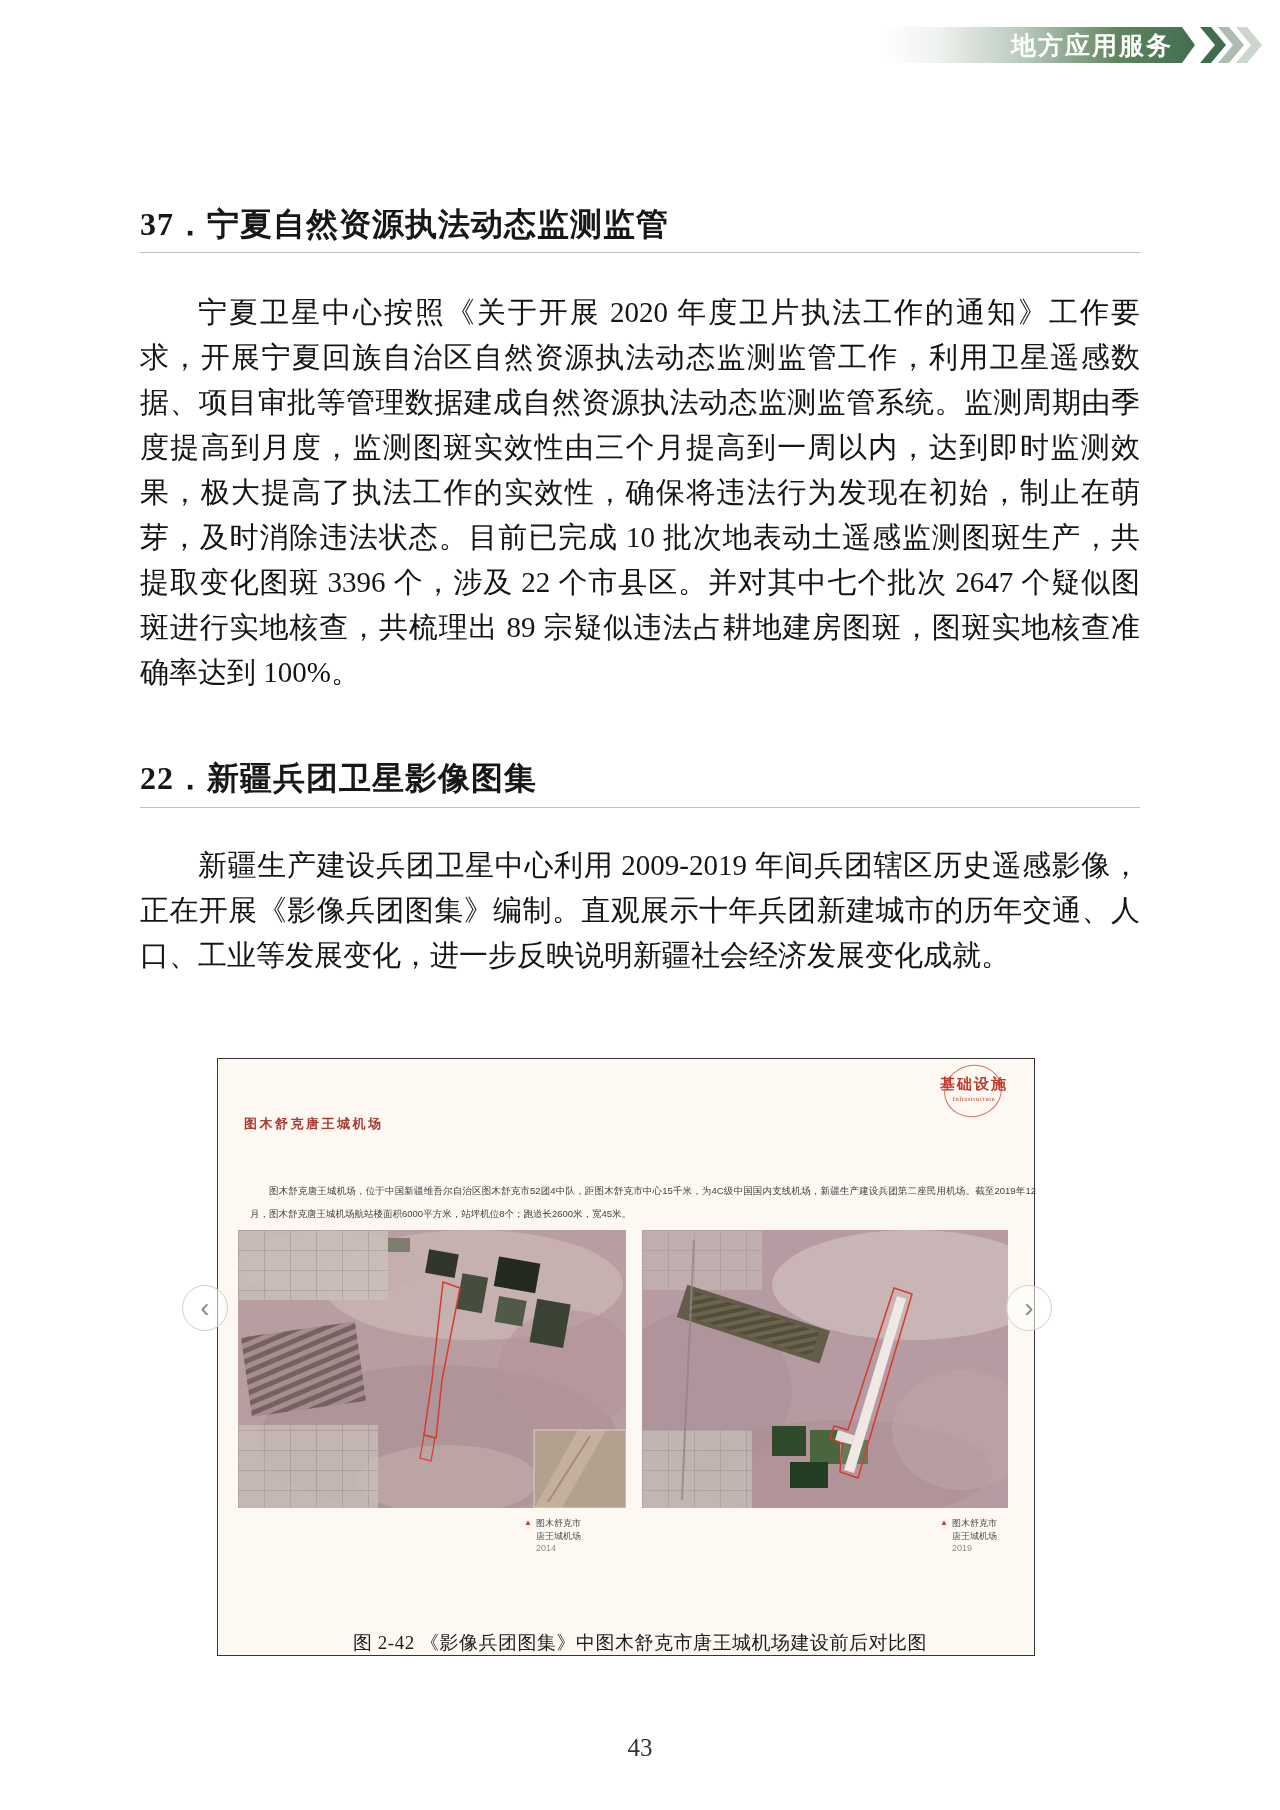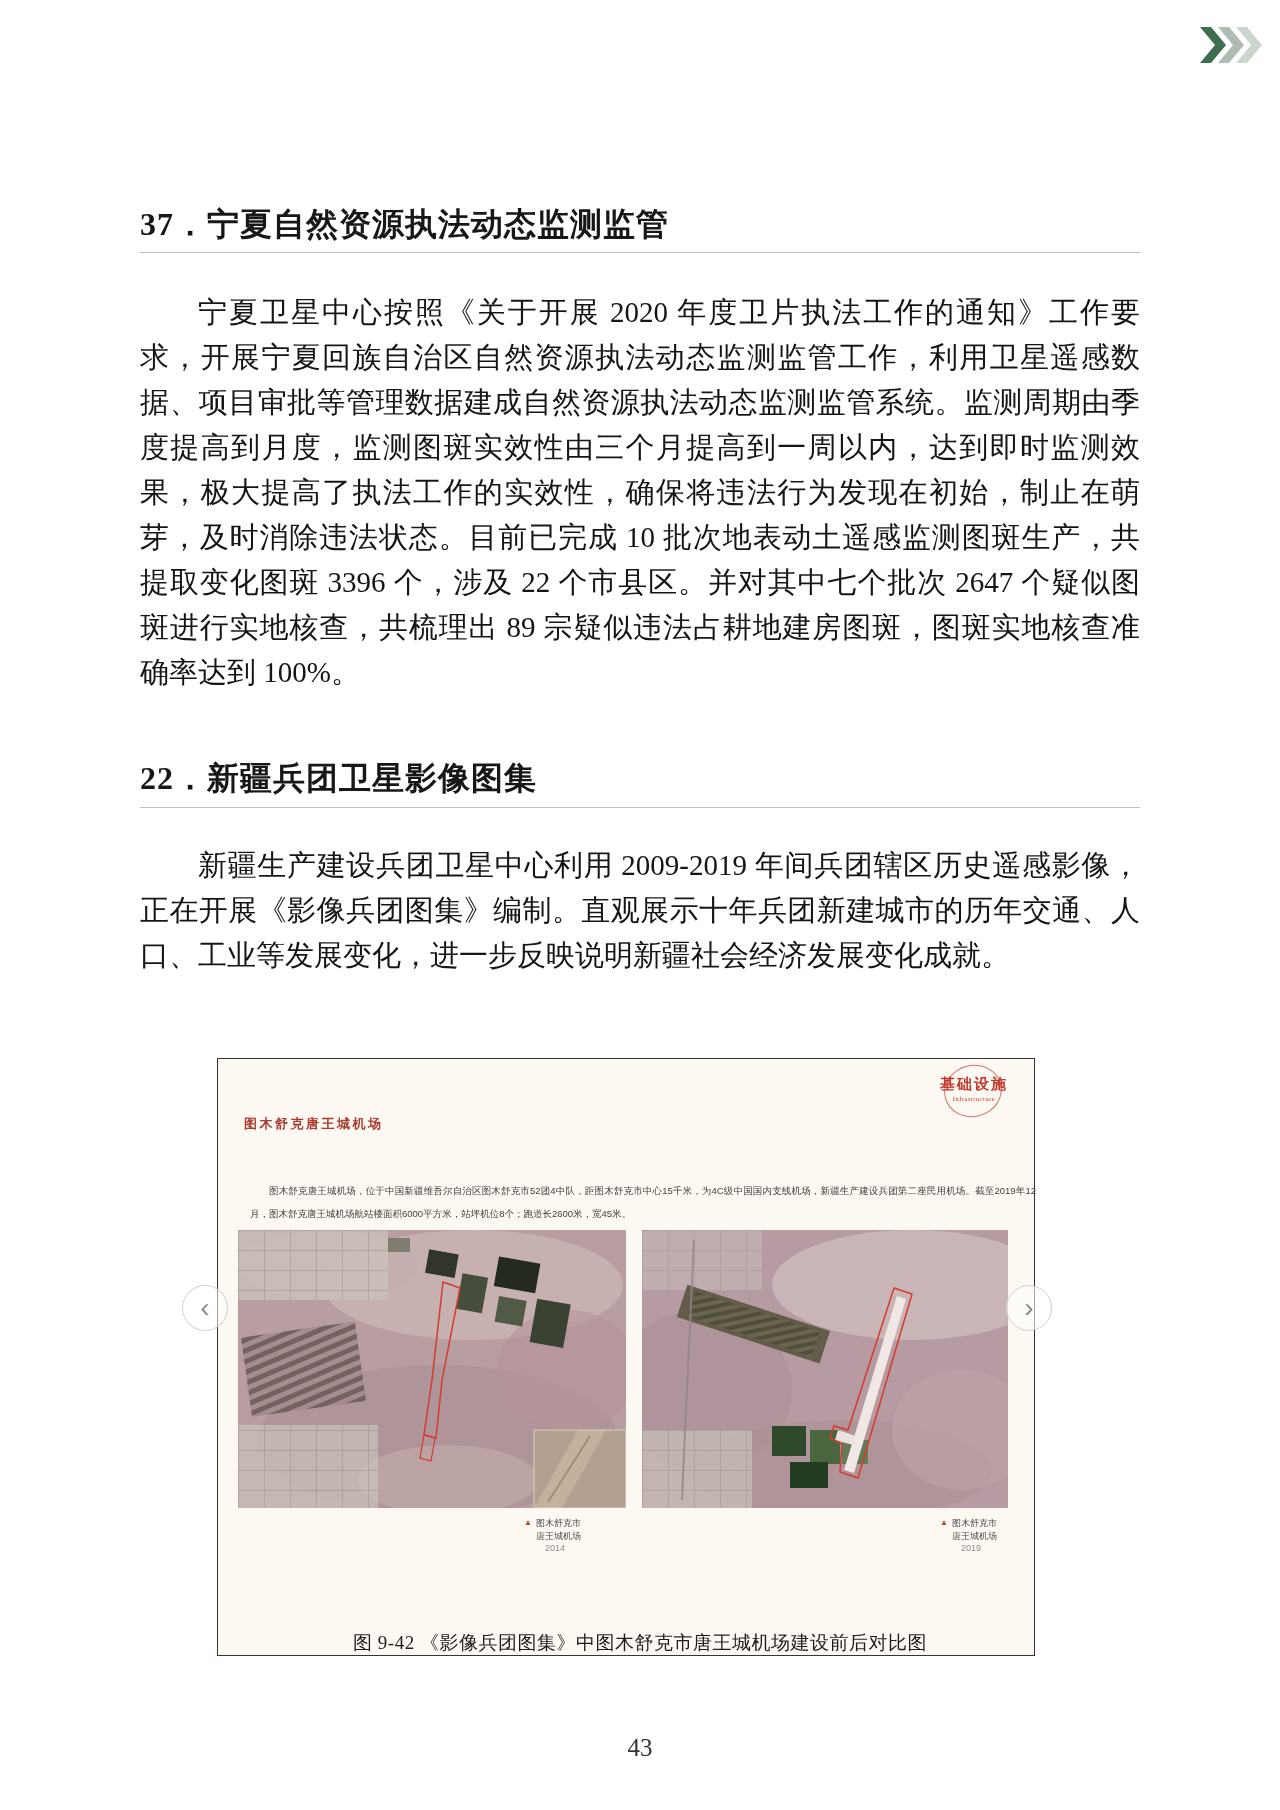--- a/index.html
+++ b/index.html
@@ -42,21 +42,21 @@
       font-family:"Liberation Sans","DejaVu Sans",sans-serif;}
   .sat{position:absolute;top:171px;height:278px;overflow:hidden;}
   .sat svg{display:block;width:100%;height:100%;}
   .sat-left{left:20px;width:388px;}
   .sat-right{left:424px;width:366px;}
 
   .sat-label{position:absolute;top:458px;display:flex;gap:4px;
       font-family:"Liberation Sans","DejaVu Sans",sans-serif;}
   .sat-label .tri{color:#c0392b;font-size:8px;line-height:12px;}
   .sat-label .lines{font-size:9px;line-height:12.5px;color:#4c4c4c;}
-  .sat-label .year{color:#8d8d8d;margin-left:9px;}
+  .sat-label .year{color:#8d8d8d;}
   .label-left{left:306px;}
   .label-right{left:722px;}
 
   .nav-btn{position:absolute;top:226px;width:46px;height:46px;border-radius:50%;
       background:rgba(255,255,255,.55);border:1px solid #cfcfcf;color:#8a8a8a;
       display:flex;align-items:center;justify-content:center;font-size:28px;line-height:1;
       font-family:"Liberation Sans","DejaVu Sans",sans-serif;cursor:pointer;box-sizing:border-box;}
   .nav-prev{left:-36px;}
   .nav-next{left:788px;}
 
@@ -65,20 +65,23 @@
       font-size:19px;color:#1d1d1d;letter-spacing:.5px;}
   .page-number{position:absolute;left:0;top:1734px;width:1280px;text-align:center;
       font-size:25px;color:#333333;}
 </style>
 </head>
 <body>
 
 <div class="page">
 
   <div class="banner">
+    <div class="banner-bar">
+      <span class="banner-text">地方应用服务</span>
+    </div>
     <svg class="banner-chevrons" width="64" height="38" viewBox="0 0 64 38">
       <path d="M2 1 L13 1 L28 19 L13 37 L2 37 L17 19 Z" fill="#3f6e4e"></path>
       <path d="M20 1 L31 1 L46 19 L31 37 L20 37 L35 19 Z" fill="#aebcb2"></path>
       <path d="M38 1 L49 1 L64 19 L49 37 L38 37 L53 19 Z" fill="#ccd6cf"></path>
     </svg>
   </div>
 
   <h1 class="h-sec" style="top:203px;">37．宁夏自然资源执法动态监测监管</h1>
   <div class="rule" style="top:252px;"></div>
   <div class="body-block" style="top:290px;">
@@ -188,16 +191,16 @@
         <span>图木舒克市</span><br>
         <span>唐王城机场</span><br>
         <span class="year">2019</span>
       </span>
     </div>
 
     <div class="nav-btn nav-prev">‹</div>
     <div class="nav-btn nav-next">›</div>
   </div>
 
-  <p class="caption">图 9-42 《影像兵团图集》中图木舒克市唐王城机场建设前后对比图</p>
+  <p class="caption">图 2-42 《影像兵团图集》中图木舒克市唐王城机场建设前后对比图</p>
   <div class="page-number">43</div>
 
 </div>
 
 </body></html>

